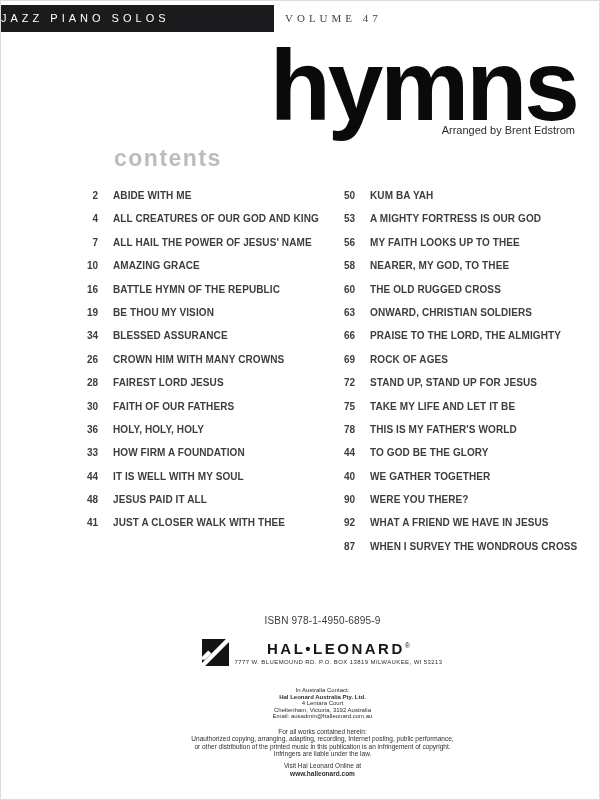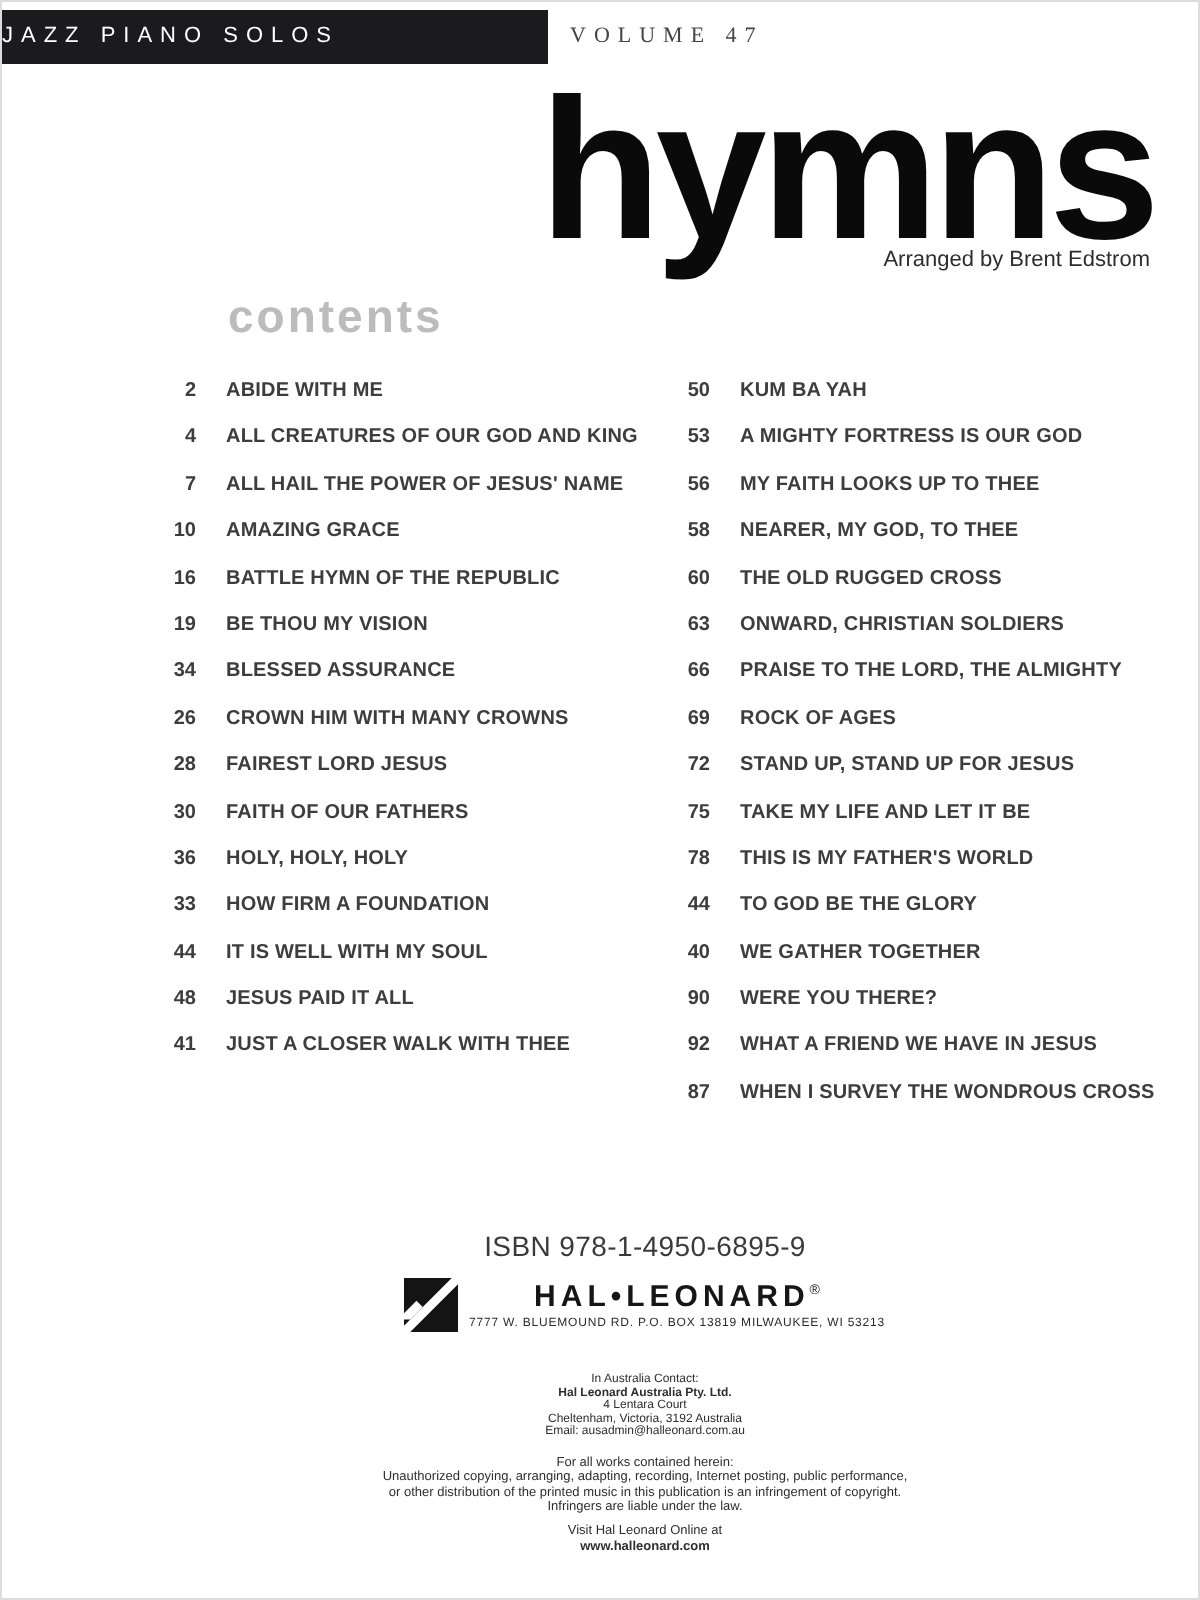--- a/index.html
+++ b/index.html
@@ -41,21 +41,21 @@
   .toc { position:absolute; top:189px; }
   .toc-left  { left:74px;  }
   .toc-right { left:331px; }
   .toc-row { display:flex; height:23.4px; align-items:flex-start;
     font-size:10px; font-weight:bold; color:#3d3d3d; }
   .toc-page { width:23px; text-align:right; margin-right:15px; flex:none; }
   .toc-title { white-space:nowrap; letter-spacing:0.1px; }
 
   
   .fblock { position:absolute; left:45px; right:0; text-align:center; color:#2e2e2e; }
-  .isbn { top:614px; font-size:14px; letter-spacing:0.2px; color:#3a3a3a; }
+  .isbn { top:614px; font-size:10px; letter-spacing:0.2px; color:#3a3a3a; }
   .logo-row { top:638px; display:flex; justify-content:center; align-items:center; gap:5px; }
   .logo-mark { width:27px; height:27px; display:block; flex:none; }
   .logo-text { font-size:15px; font-weight:bold; letter-spacing:2.5px; color:#161616; white-space:nowrap; }
   .logo-text sup { font-size:7px; font-weight:normal; letter-spacing:0; vertical-align:6px; }
   .pub-address { font-size:6px; letter-spacing:0.4px; color:#2b2b2b; margin-top:2px; white-space:nowrap; }
   .australia { top:686px; font-size:6px; line-height:6.6px; }
   .copyright { top:727px; font-size:6.5px; line-height:7.3px; }
   .online { top:761px; font-size:6.5px; line-height:8px; }
   .ln.bold { font-weight:bold; }
 </style>

